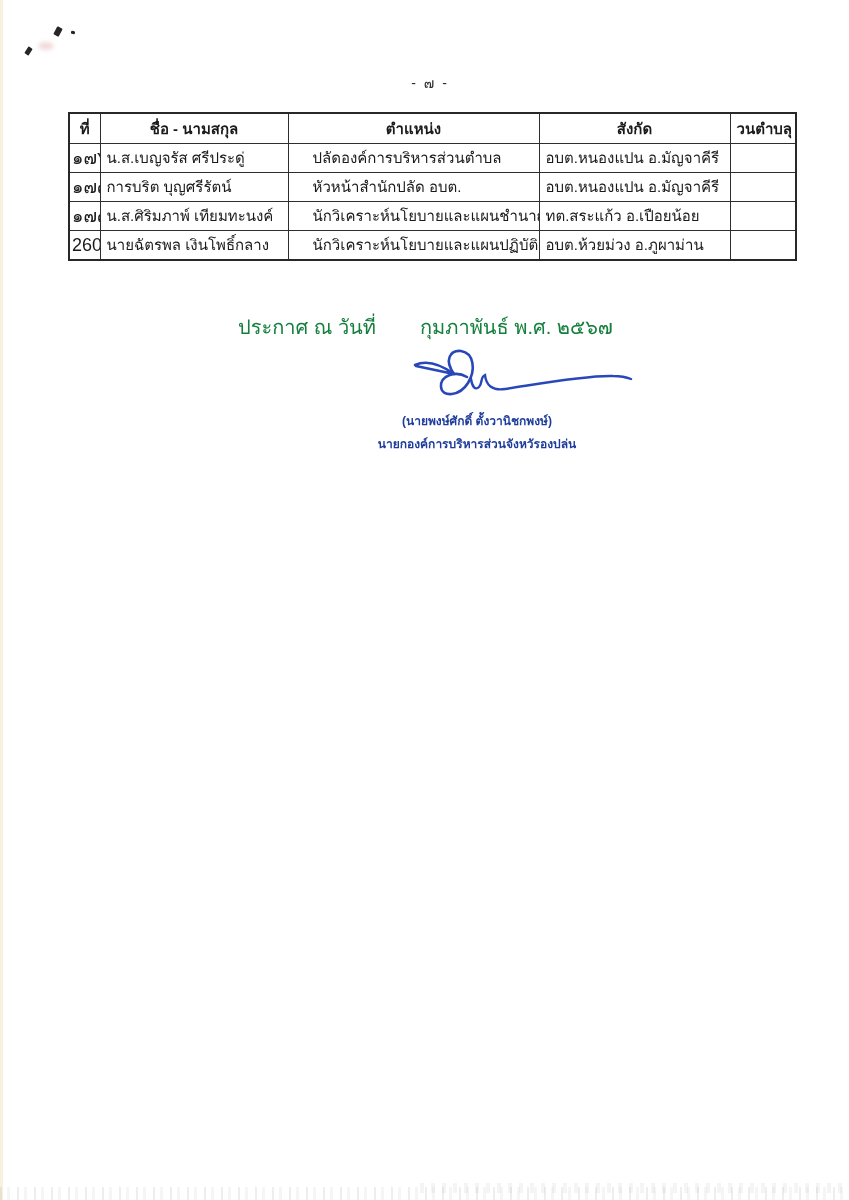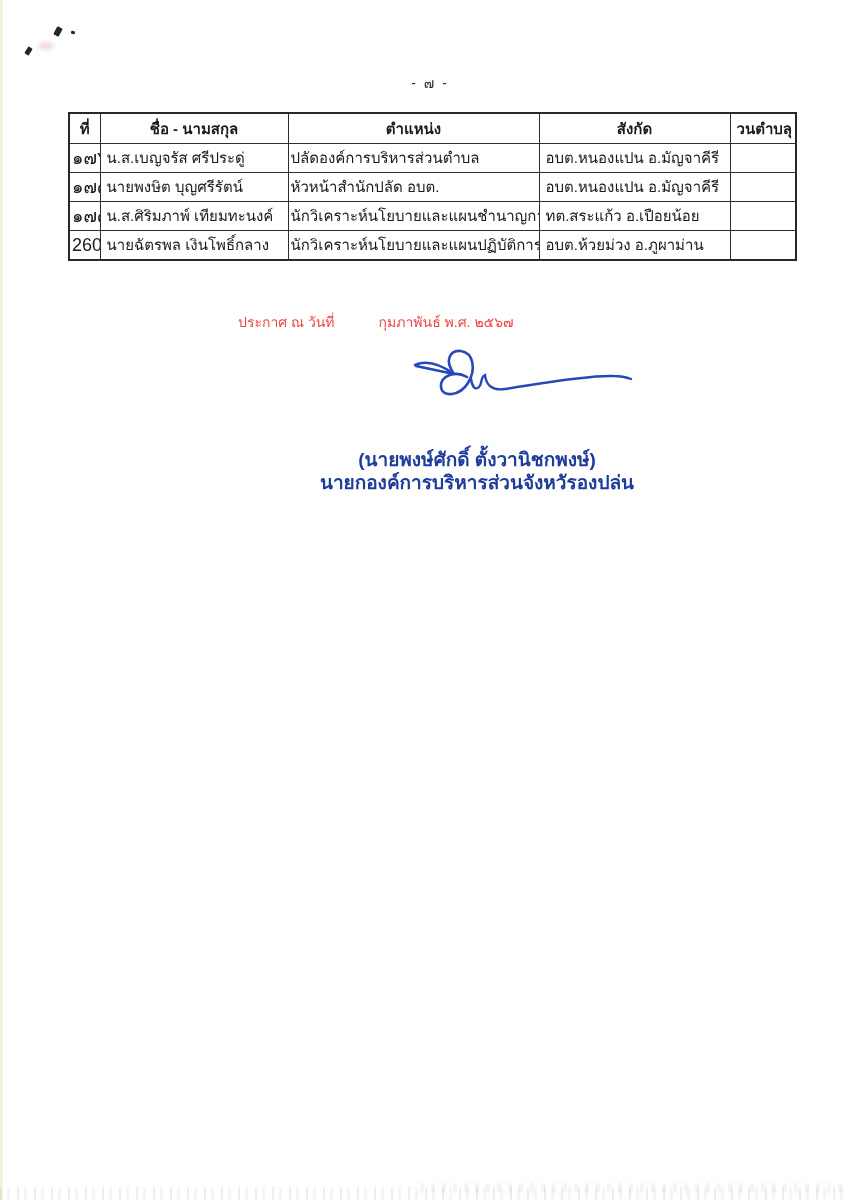--- a/index.html
+++ b/index.html
@@ -41,28 +41,28 @@
   .roster col.c-aff{width:191px;}
   .roster col.c-rem{width:66px;}
   .roster th,.roster td{
     border:1.4px solid #2e2e2e;
     font-size:15px;line-height:1.15;
     padding:2px 6px;overflow:hidden;white-space:nowrap;
     color:#1a1a1a;}
   .roster th{font-weight:bold;text-align:center;height:25px;}
   .roster td{height:24px;font-weight:500;}
   .roster td.no{text-align:center;font-size:18px;padding:2px 2px;}
-  .roster td.pos{padding-left:2px;}
+  .roster td.pos{padding-left:24px;}
   
-  .announce{position:absolute;left:238px;top:311px;font-size:14px;color:#ef4444;text-align:center;}
+  .announce{position:absolute;left:238px;top:311px;font-size:20px;color:#15803d;text-align:center;}
   .announce .gap{display:inline-block;width:44px;}
   
   .sig-ink{position:absolute;left:408px;top:348px;width:226px;height:62px;}
-  .sig-block{position:absolute;left:317px;top:448px;width:320px;text-align:center;
-    color:#1e3c9c;font-weight:bold;font-size:19px;line-height:23px;}
+  .sig-block{position:absolute;left:317px;top:410px;width:320px;text-align:center;
+    color:#1e3c9c;font-weight:bold;font-size:12px;line-height:23px;}
 </style>
 </head>
 <body>
 
 <div class="speck s1"></div>
 <div class="speck s2"></div>
 <div class="speck s3"></div>
 <div class="smudge"></div>
 <div class="edge-tint"></div>
 <div class="bottom-noise"></div>
@@ -90,21 +90,21 @@
   <tbody>
     <tr>
       <td class="no">๑๗๖</td>
       <td>น.ส.เบญจรัส ศรีประดู่</td>
       <td class="pos">ปลัดองค์การบริหารส่วนตำบล</td>
       <td>อบต.หนองแปน อ.มัญจาคีรี</td>
       <td></td>
     </tr>
     <tr>
       <td class="no">๑๗๗</td>
-      <td>นายพงษิต บุญศรีรัตน์</td>
+      <td>การบริต บุญศรีรัตน์</td>
       <td class="pos">หัวหน้าสำนักปลัด อบต.</td>
       <td>อบต.หนองแปน อ.มัญจาคีรี</td>
       <td></td>
     </tr>
     <tr>
       <td class="no">๑๗๙</td>
       <td>น.ส.ศิริมภาพ์ เทียมทะนงค์</td>
       <td class="pos">นักวิเคราะห์นโยบายและแผนชำนาญการ</td>
       <td>ทต.สระแก้ว อ.เปือยน้อย</td>
       <td></td>

